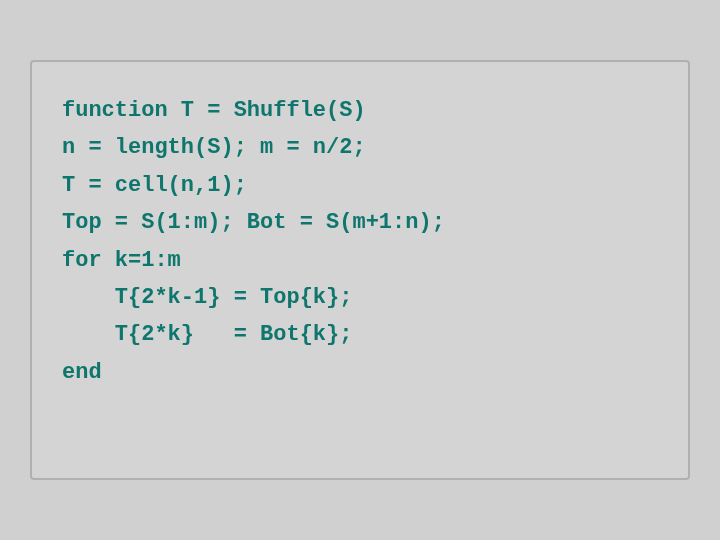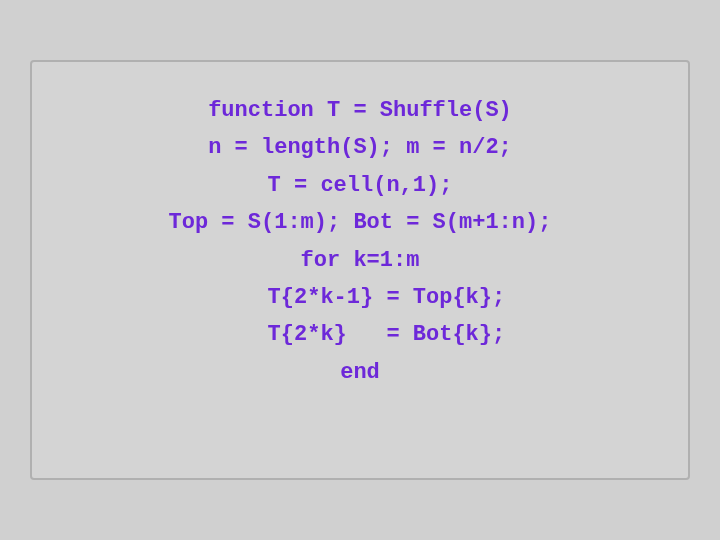--- a/index.html
+++ b/index.html
@@ -27,24 +27,23 @@
       padding: 30px 30px 40px 30px;
       display: flex;
       flex-direction: column;
       justify-content: flex-start;
     }
 
     .code-block {
       font-family: 'Courier New', Courier, monospace;
       font-size: 22px;
       font-weight: bold;
-      color: #6d28d9;
+      color: #0f766e;
       line-height: 1.7;
       white-space: pre;
-      text-align: center;
     }
   </style>
 </head>
 <body>
 
 <div class="code-container">
   <pre class="code-block">function T = Shuffle(S)
 n = length(S); m = n/2;
 T = cell(n,1);
 Top = S(1:m); Bot = S(m+1:n);

